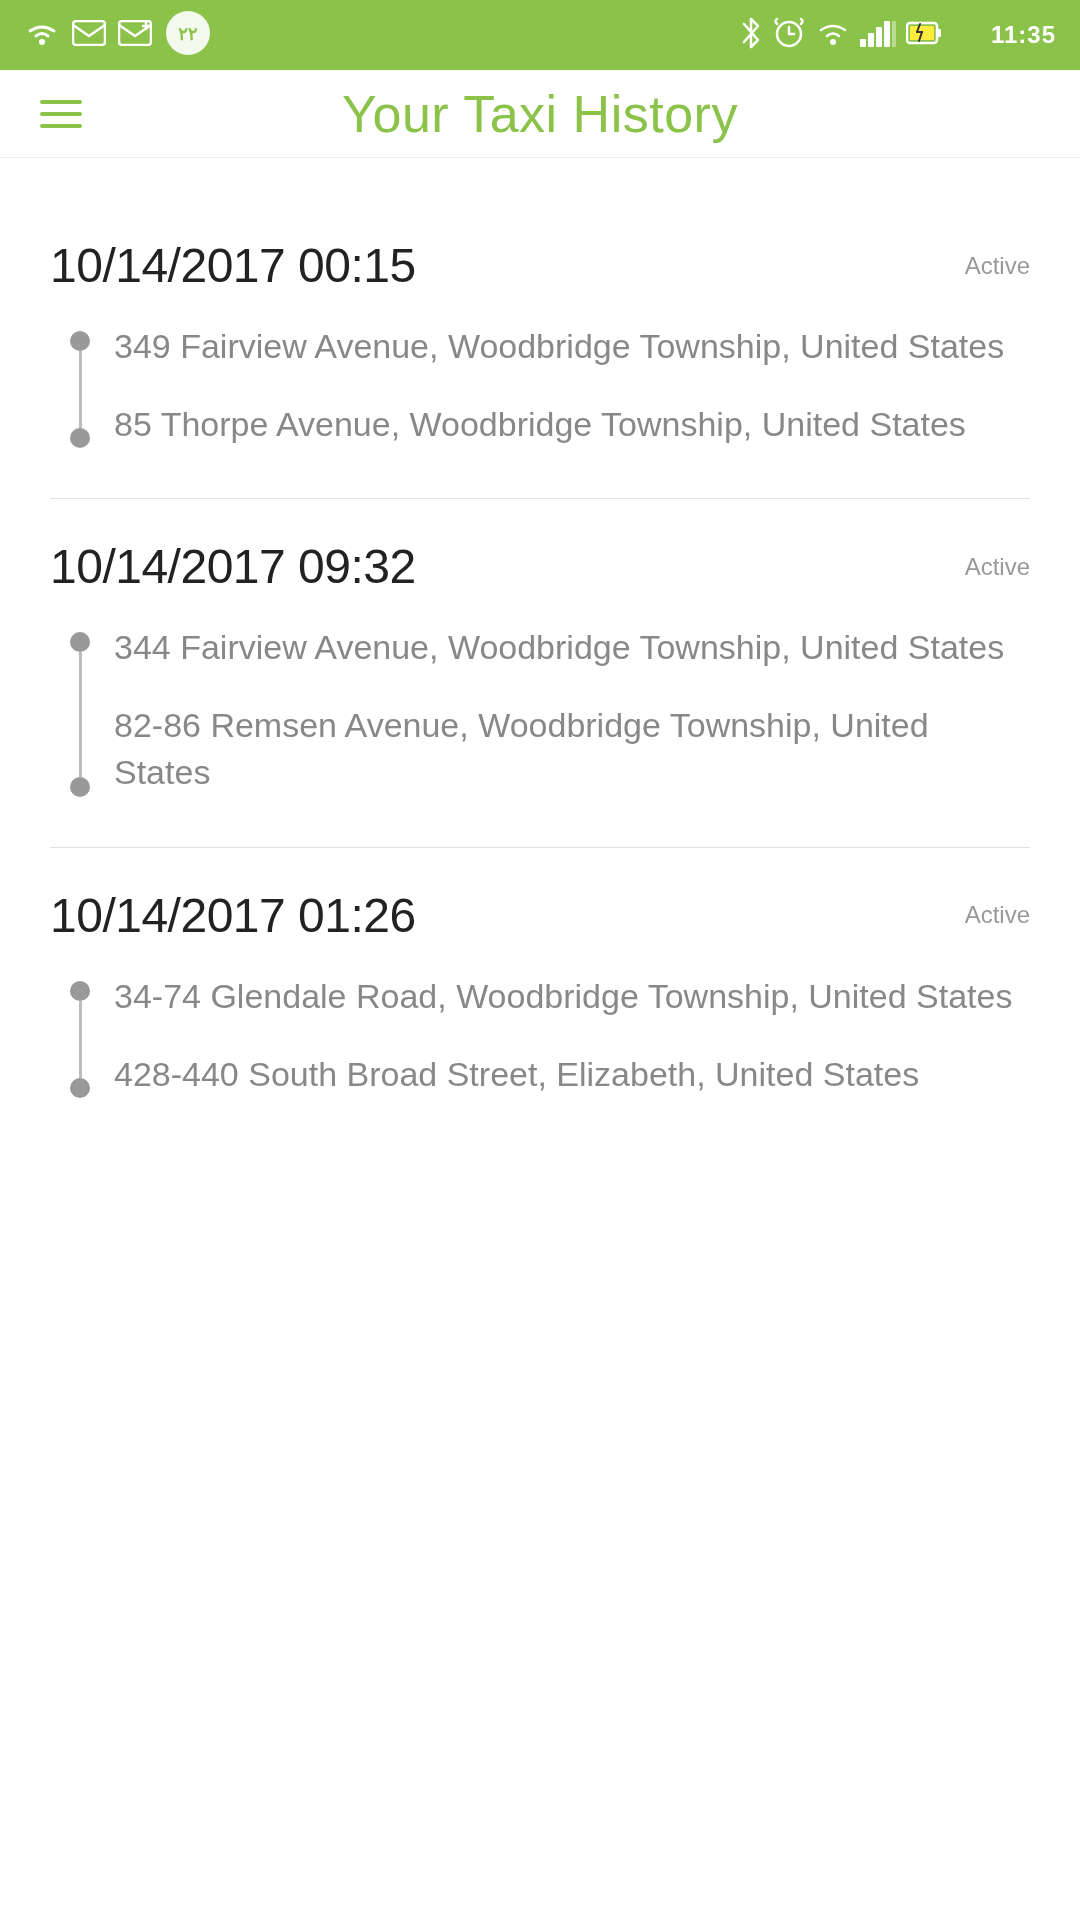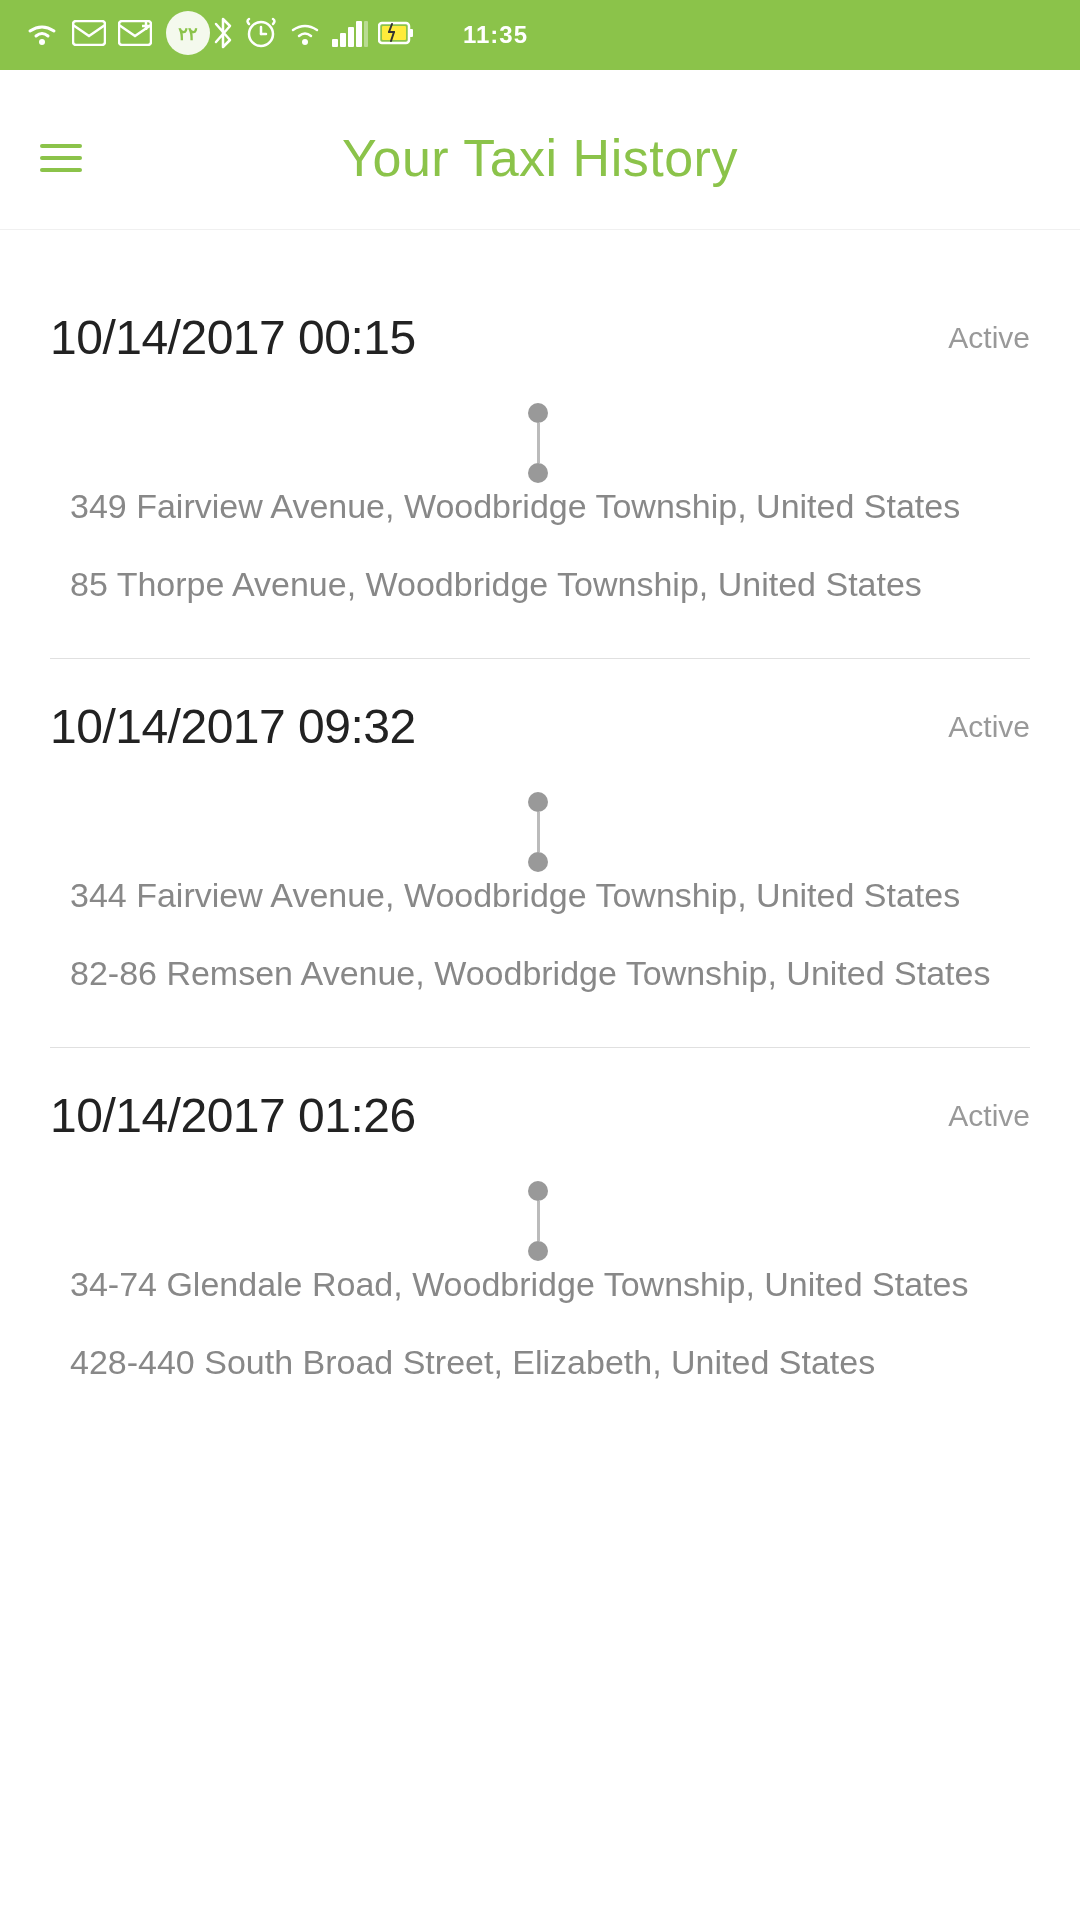--- a/index.html
+++ b/index.html
@@ -13,20 +13,21 @@
       overflow-x: hidden;
     }
 
     
     .status-bar {
       width: 100%;
       height: 70px;
       background: #8bc34a;
       display: flex;
       align-items: center;
+      justify-content: space-between;
       padding: 0 24px;
     }
 
     .status-bar-left {
       display: flex;
       align-items: center;
       gap: 12px;
     }
 
     .status-bar-right {
@@ -45,28 +46,27 @@
       color: white;
       font-size: 24px;
       font-weight: 600;
       letter-spacing: 1px;
       margin-left: 39px;
     }
 
     
     .header {
       width: 100%;
-      height: 144px;
+      height: 88px;
       background: #ffffff;
       display: flex;
       align-items: center;
       justify-content: center;
       position: relative;
       border-bottom: 1px solid #f0f0f0;
-      margin-top: 16px;
     }
 
     .menu-icon {
       position: absolute;
       left: 40px;
       display: flex;
       flex-direction: column;
       gap: 8px;
       cursor: pointer;
     }
@@ -108,28 +108,28 @@
     }
 
     .ride-datetime {
       font-size: 48px;
       font-weight: 400;
       color: #222222;
       letter-spacing: -0.5px;
     }
 
     .ride-status {
-      font-size: 30px;
+      font-size: 24px;
       color: #999999;
       font-weight: 400;
     }
 
     .ride-route {
       display: flex;
-      flex-direction: column;
+      flex-direction: row;
       align-items: stretch;
       padding-left: 20px;
     }
 
     .route-connector {
       display: flex;
       flex-direction: column;
       align-items: center;
       margin-right: 24px;
       padding-top: 8px;

